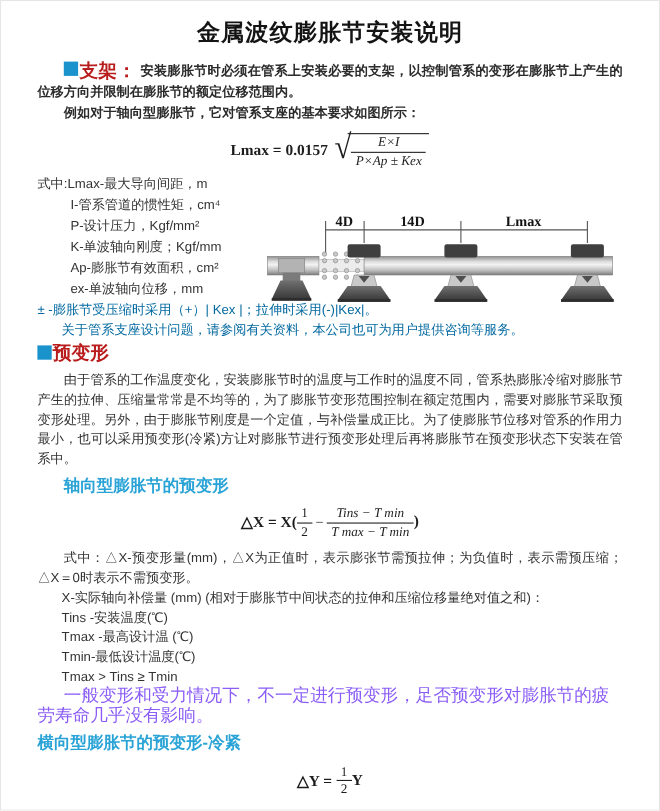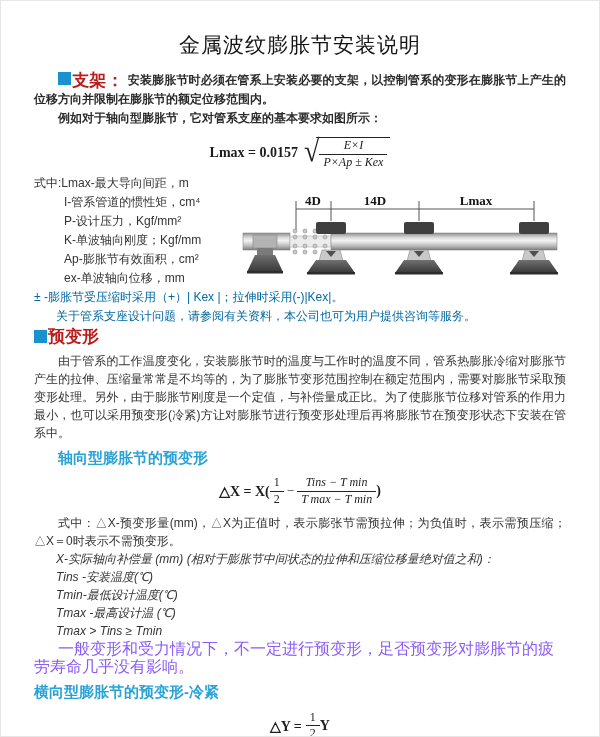--- a/index.html
+++ b/index.html
@@ -8,24 +8,24 @@
     width:600px;height:737px;
     background:#fff;
     box-sizing:border-box;
     border:1px solid #e6e6e6;
     font-family:"Liberation Sans", sans-serif;
     color:#333;
     overflow:hidden;
   }
   .content{padding:0 33px;}
   .doc-title{
-    padding-top:30px;
+    padding-top:14px;
     text-align:center;
     font-size:21px;
-    font-weight:400;
+    font-weight:700;
     color:#141414;
     letter-spacing:1px;
   }
   p{margin:0;}
   .para{
     font-size:12px;
     line-height:19px;
     text-align:justify;
     color:#333;
   }
@@ -48,21 +48,21 @@
   .frac .den{display:block;padding:1px 4px 0;}
   .frac.it{font-style:italic;}
   .f-op{font-size:13px;margin:0 3px;vertical-align:middle;}
   .f-bold{font-weight:700;font-size:14px;vertical-align:middle;}
   .f2{margin:9px 0 7px;}
   .f3{margin:10px 0 8px;}
   
   .defs{font-size:12px;line-height:19px;color:#333;}
   .defs .indent1{padding-left:30px;}
   .defs2{font-size:12px;line-height:18px;color:#333;}
-  .defs2 > div{padding-left:22px;font-style:italic;}
+  .defs2 > div{padding-left:22px;}
   .sign-note,.service-note{font-size:12px;line-height:19px;color:#0369a1;}
   .service-note{text-indent:22px;}
   
   .sec-head{margin-top:1px;font-size:17px;font-weight:700;color:#b91c1c;line-height:20px;}
   .sec-head .marker{display:inline-block;width:13px;height:13px;background:#1a93cc;vertical-align:-1px;margin-right:1px;}
   .sub-head{font-size:15px;font-weight:700;color:#29a3d6;line-height:18px;}
   .sub-head.axial{margin:7px 0 0 24px;}
   .sub-head.lateral{margin:7px 0 0 0;}
   .pre-para{margin-top:5px;line-height:18px;text-indent:24px;}
   .where-para{line-height:18px;text-indent:24px;}
@@ -106,22 +106,22 @@
 
     <div class="formula f2">
       <span class="f-bold">△X = X(</span><span class="frac"><span class="num">1</span><span class="den">2</span></span><span class="f-op">−</span><span class="frac it"><span class="num">Tins − T min</span><span class="den">T max − T min</span></span><span class="f-bold">)</span>
     </div>
 
     <p class="para where-para">式中：△X-预变形量(mm)，△X为正值时，表示膨张节需预拉伸；为负值时，表示需预压缩；△X＝0时表示不需预变形。</p>
 
     <div class="defs2">
       <div>X-实际轴向补偿量 (mm) (相对于膨胀节中间状态的拉伸和压缩位移量绝对值之和)：</div>
       <div>Tins -安装温度(℃)</div>
+      <div>Tmax -最高设计温 (℃)</div>
       <div>Tmin-最低设计温度(℃)</div>
-      <div>Tmax -最高设计温 (℃)</div>
       <div>Tmax &gt; Tins ≥ Tmin</div>
     </div>
 
     <p class="note-line">一般变形和受力情况下，不一定进行预变形，足否预变形对膨胀节的疲劳寿命几乎没有影响。</p>
 
     <div class="sub-head lateral">横向型膨胀节的预变形-冷紧</div>
 
     <div class="formula f3">
       <span class="f-bold">△Y =</span>
       <span class="frac"><span class="num">1</span><span class="den">2</span></span><span class="f-bold">Y</span>

